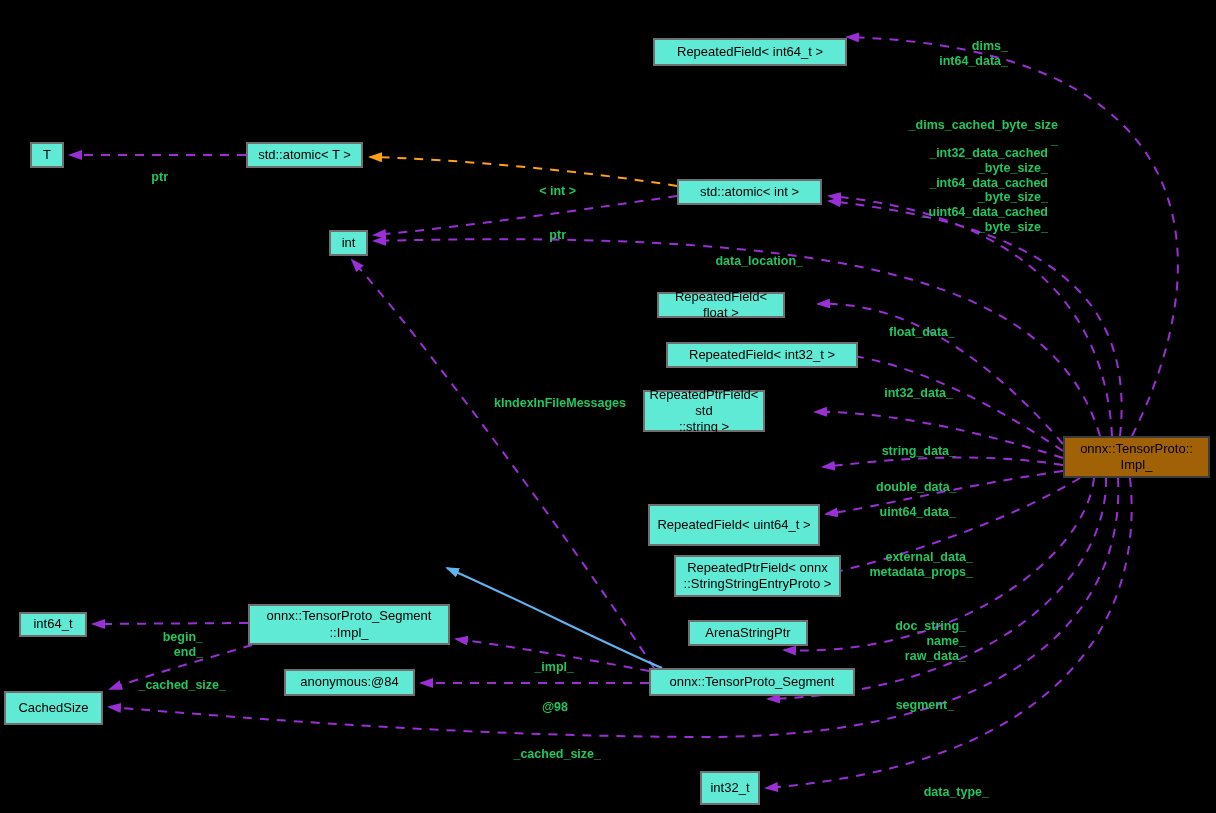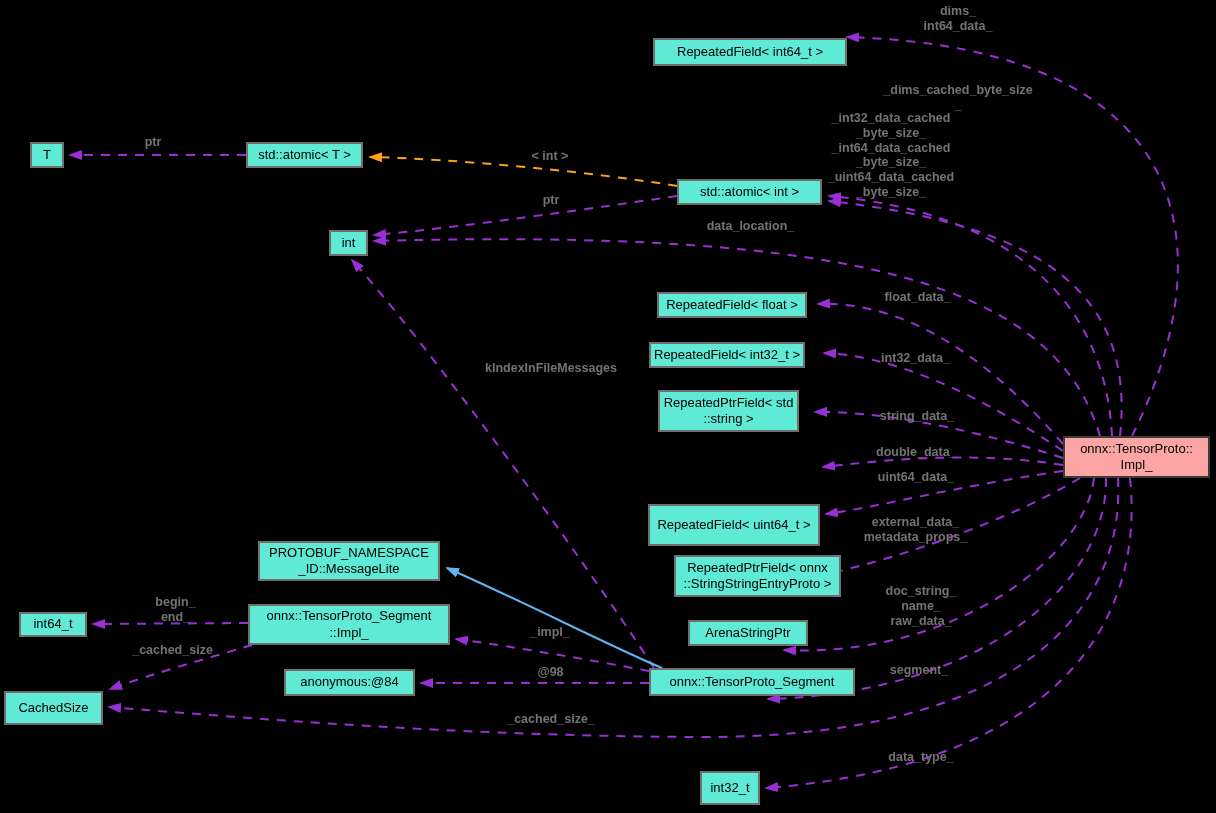--- a/index.html
+++ b/index.html
@@ -3,23 +3,23 @@
 <meta charset="utf-8">
 <style>
   html,body{margin:0;padding:0;background:#000;}
   #stage{position:relative;width:1216px;height:813px;background:#000;overflow:hidden;
          font-family:"Liberation Sans",sans-serif;}
   #edges{position:absolute;left:0;top:0;z-index:0;}
   .node{position:absolute;z-index:2;background:#5eead4;border:2px solid #6f6f6f;color:#000;
         font:400 13px/1.24 "Liberation Sans",sans-serif;display:flex;align-items:center;
         justify-content:center;text-align:center;white-space:pre-line;box-sizing:border-box;
         padding:0 2px;cursor:pointer;}
-  .node.main{background:#fca5a5;border-color:#3c3c3c;}
-  .elabel{position:absolute;z-index:1;color:#737373;font:700 12.5px/1.18 "Liberation Sans",sans-serif;
-          text-align:center;white-space:pre-line;}
+  .node.main{background:#a16207;border-color:#3c3c3c;}
+  .elabel{position:absolute;z-index:1;color:#22c55e;font:700 12.5px/1.18 "Liberation Sans",sans-serif;
+          text-align:right;white-space:pre-line;margin-top:35px;}
 </style>
 </head>
 <body>
 
 <div id="stage">
 
   <svg id="edges" width="1216" height="813" viewBox="0 0 1216 813">
     <defs>
       <marker id="arr-p" markerUnits="userSpaceOnUse" markerWidth="15" markerHeight="11" refX="12" refY="5" orient="auto">
           <path d="M0,0 L14,5 L0,10 Z" fill="#9b2fd6"></path>
@@ -59,45 +59,43 @@
     <path d="M 677 186 C 585 171, 455 159, 370 157" stroke="#ffa117" stroke-width="2" fill="none" stroke-dasharray="9,8" marker-end="url(#arr-o)"></path>
 
     <path d="M 662 668 C 618 650, 520 600, 447 568" stroke="#60b4ef" stroke-width="2" fill="none" marker-end="url(#arr-b)"></path>
   </svg>
 
   <div class="node" style="left:653px;top:38px;width:194px;height:28px">RepeatedField&lt; int64_t &gt;</div>
   <div class="node" style="left:30px;top:142px;width:34px;height:26px">T</div>
   <div class="node" style="left:246px;top:142px;width:117px;height:26px">std::atomic&lt; T &gt;</div>
   <div class="node" style="left:677px;top:179px;width:145px;height:26px">std::atomic&lt; int &gt;</div>
   <div class="node" style="left:329px;top:230px;width:39px;height:26px">int</div>
-  <div class="node" style="left:657px;top:292px;width:150px;height:26px">RepeatedField&lt; float &gt;</div>
-  <div class="node" style="left:649px;top:342px;width:156px;height:26px">RepeatedField&lt; int32_t &gt;</div>
-  <div class="node" style="left:658px;top:390px;width:141px;height:42px">RepeatedPtrField&lt; std
+  <div class="node" style="left:657px;top:292px;width:128px;height:26px">RepeatedField&lt; float &gt;</div>
+  <div class="node" style="left:666px;top:342px;width:192px;height:26px">RepeatedField&lt; int32_t &gt;</div>
+  <div class="node" style="left:643px;top:390px;width:122px;height:42px">RepeatedPtrField&lt; std
 ::string &gt;</div>
   <div class="node" style="left:648px;top:504px;width:172px;height:42px">RepeatedField&lt; uint64_t &gt;</div>
   <div class="node" style="left:674px;top:555px;width:167px;height:42px">RepeatedPtrField&lt; onnx
 ::StringStringEntryProto &gt;</div>
   <div class="node" style="left:688px;top:620px;width:120px;height:26px">ArenaStringPtr</div>
   <div class="node" style="left:649px;top:668px;width:206px;height:28px">onnx::TensorProto_Segment</div>
   <div class="node" style="left:700px;top:771px;width:60px;height:34px">int32_t</div>
-  <div class="node" style="left:258px;top:541px;width:182px;height:40px">PROTOBUF_NAMESPACE
-_ID::MessageLite</div>
   <div class="node" style="left:248px;top:604px;width:202px;height:41px">onnx::TensorProto_Segment
 ::Impl_</div>
   <div class="node" style="left:19px;top:612px;width:68px;height:25px">int64_t</div>
   <div class="node" style="left:284px;top:669px;width:131px;height:27px">anonymous:@84</div>
   <div class="node" style="left:4px;top:691px;width:99px;height:34px">CachedSize</div>
   <div class="node main" style="left:1063px;top:436px;width:147px;height:42px">onnx::TensorProto::
 Impl_</div>
 
   <div class="elabel" style="left:908px;top:4px;width:100px">dims_
 int64_data_</div>
   <div class="elabel" style="left:858px;top:83px;width:200px">_dims_cached_byte_size
 _</div>
-  <div class="elabel" style="left:816px;top:111px;width:150px">_int32_data_cached
+  <div class="elabel" style="left:898px;top:111px;width:150px">_int32_data_cached
 _byte_size_
 _int64_data_cached
 _byte_size_
 _uint64_data_cached
 _byte_size_</div>
   <div class="elabel" style="left:138px;top:135px;width:30px">ptr</div>
   <div class="elabel" style="left:524px;top:149px;width:52px">&lt; int &gt;</div>
   <div class="elabel" style="left:536px;top:193px;width:30px">ptr</div>
   <div class="elabel" style="left:698px;top:219px;width:105px">data_location_</div>
   <div class="elabel" style="left:476px;top:361px;width:150px">kIndexInFileMessages</div>
@@ -105,21 +103,21 @@
   <div class="elabel" style="left:878px;top:351px;width:75px">int32_data_</div>
   <div class="elabel" style="left:878px;top:409px;width:78px">string_data_</div>
   <div class="elabel" style="left:876px;top:445px;width:80px">double_data_</div>
   <div class="elabel" style="left:876px;top:470px;width:80px">uint64_data_</div>
   <div class="elabel" style="left:858px;top:515px;width:115px">external_data_
 metadata_props_</div>
   <div class="elabel" style="left:876px;top:584px;width:90px">doc_string_
 name_
 raw_data_</div>
   <div class="elabel" style="left:884px;top:663px;width:70px">segment_</div>
-  <div class="elabel" style="left:882px;top:750px;width:78px">data_type_</div>
+  <div class="elabel" style="left:911px;top:750px;width:78px">data_type_</div>
   <div class="elabel" style="left:148px;top:595px;width:55px">begin_
 end_</div>
   <div class="elabel" style="left:126px;top:643px;width:100px">_cached_size_</div>
   <div class="elabel" style="left:526px;top:625px;width:48px">_impl_</div>
   <div class="elabel" style="left:533px;top:665px;width:35px">@98</div>
   <div class="elabel" style="left:501px;top:712px;width:100px">_cached_size_</div>
 
 </div>
 
 </body></html>

